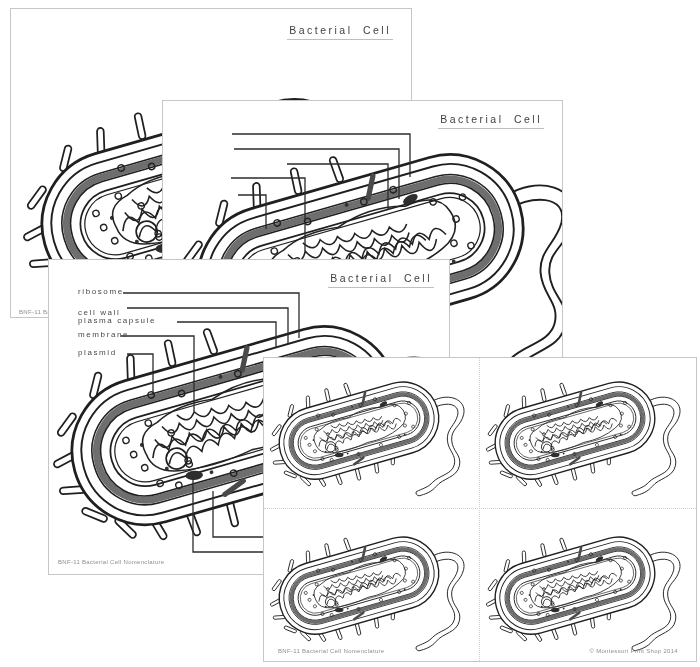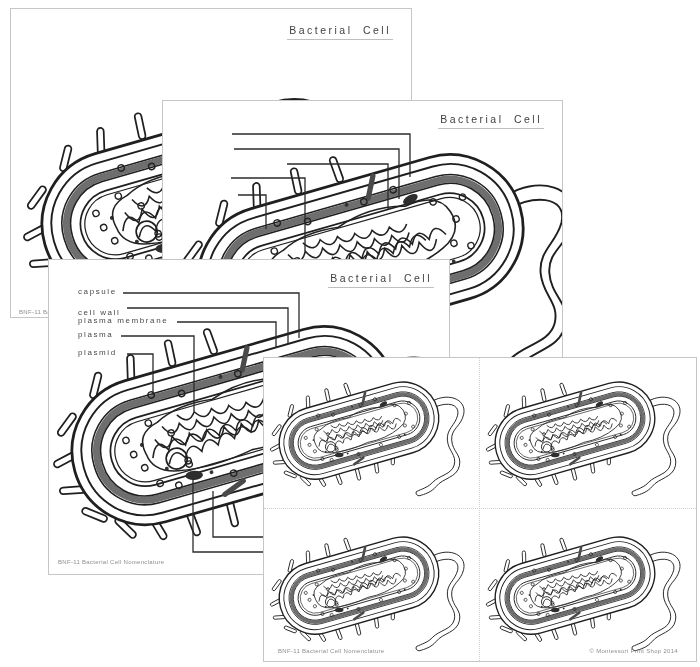--- a/index.html
+++ b/index.html
@@ -157,24 +157,24 @@
       <g fill="none" stroke="#2b2b2b" stroke-width="1.3">
         <path d="M74,33 H250 V78"></path>
         <path d="M78,48 H239 V84"></path>
         <path d="M128,62 H227 V88"></path>
         <path d="M72,76 H145 V151"></path>
         <path d="M78,94 H104 V135"></path>
         <path d="M144,218 V292 H240"></path>
         <path d="M164,231 V277 H240"></path>
       </g>
     </svg>
-    <div class="part-label" style="left:29px;top:27px">capsule</div>
+    <div class="part-label" style="left:29px;top:27px">ribosome</div>
     <div class="part-label" style="left:29px;top:48px">cell wall</div>
-    <div class="part-label" style="left:29px;top:56px">plasma membrane</div>
-    <div class="part-label" style="left:29px;top:70px">plasma</div>
+    <div class="part-label" style="left:29px;top:56px">plasma capsule</div>
+    <div class="part-label" style="left:29px;top:70px">membrane</div>
     <div class="part-label" style="left:29px;top:88px">plasmid</div>
     <div class="footer-text">BNF-11 Bacterial Cell Nomenclature</div>
   </div>
 
   <div class="page page4">
     <div class="cut-line-v"></div>
     <div class="cut-line-h"></div>
 
     <div class="card" style="left:0;top:0">
       <svg class="cell-art" style="left:4px;top:10px" width="206" height="133" viewBox="0 0 206 133">

